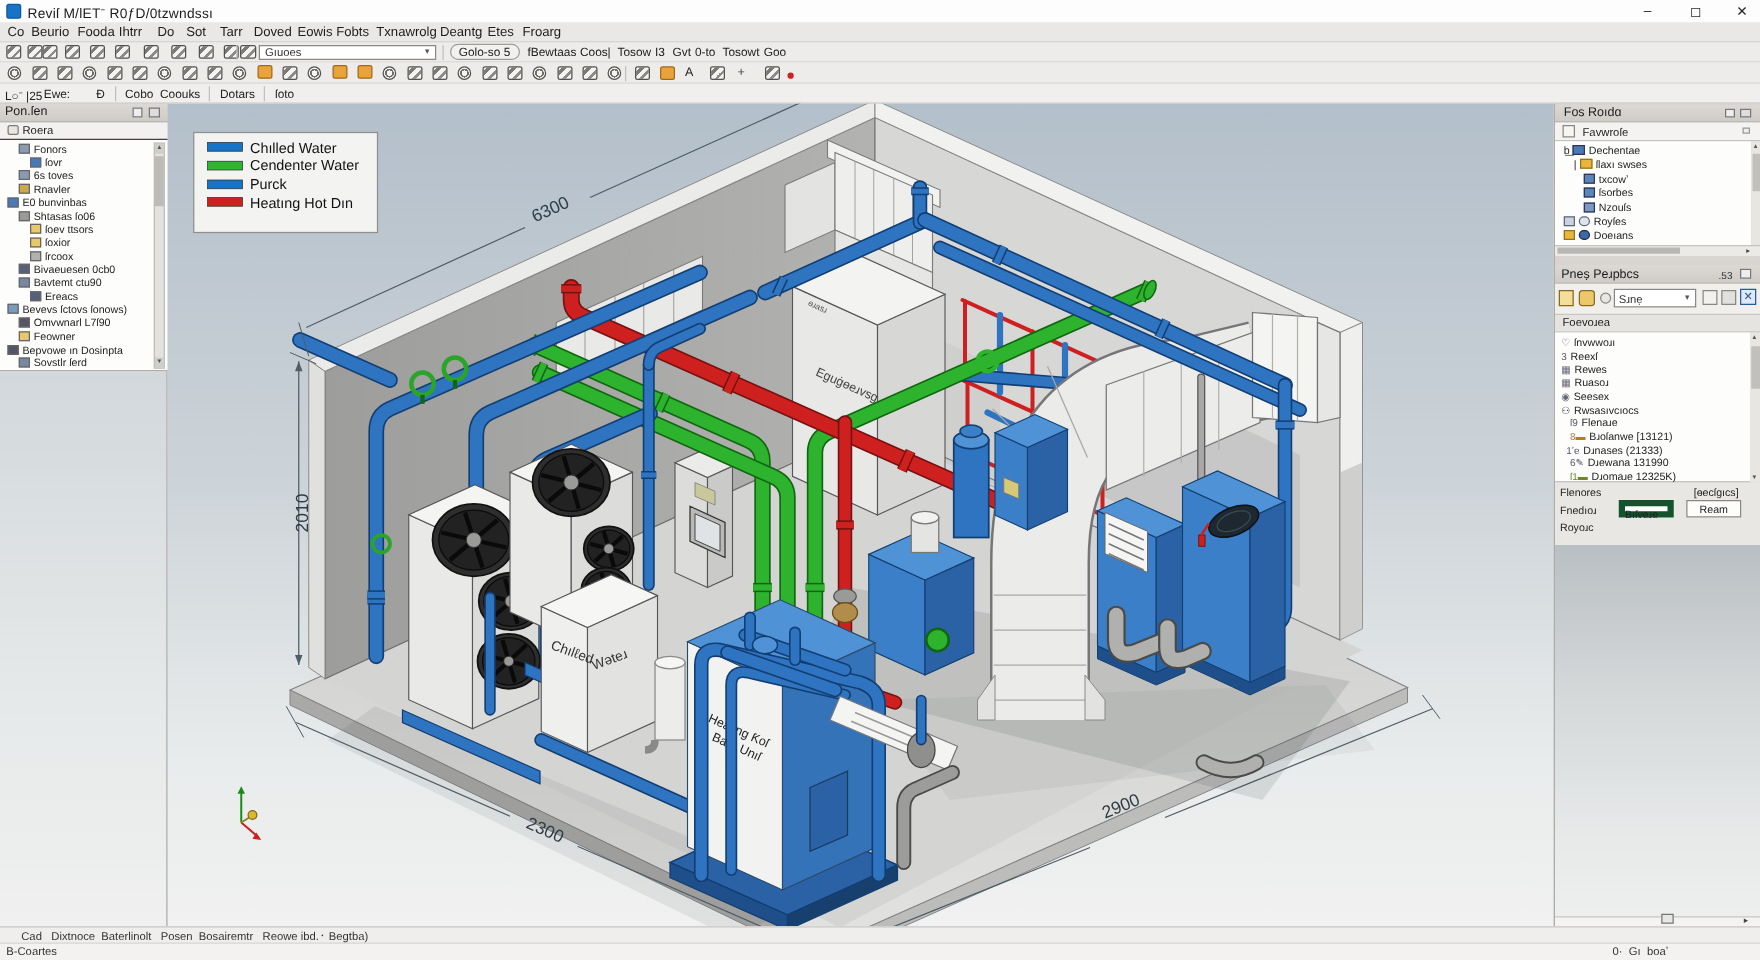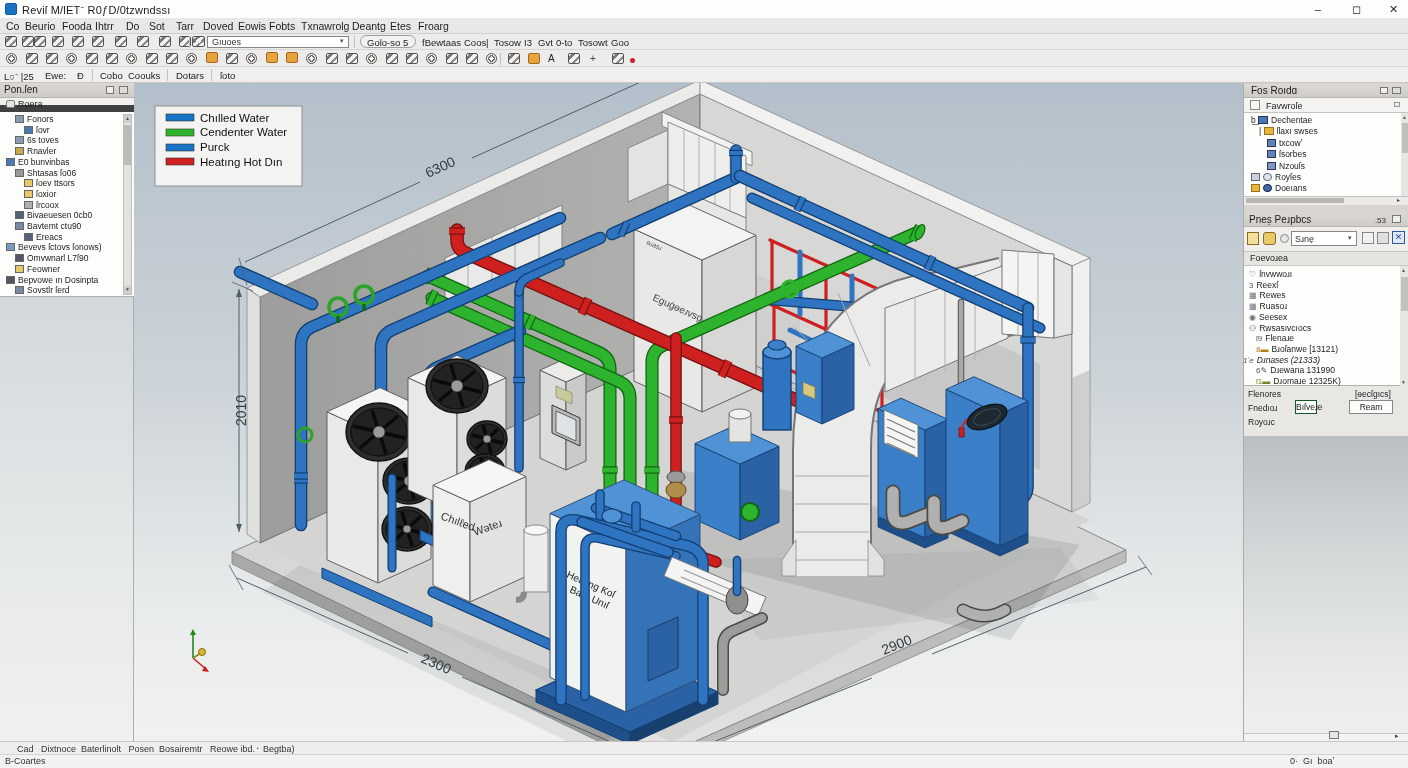--- a/index.html
+++ b/index.html
@@ -122,21 +122,21 @@
   <div style="position:absolute;left:548px;top:3px;font-size:10px;color:#222;">A</div>
   <div class="ticon" style="left:568px;top:3px;"></div>
   <div style="position:absolute;left:590px;top:3px;font-size:10px;color:#444;">+</div>
   <div class="ticon" style="left:612px;top:3px;"></div>
   <div style="position:absolute;left:630px;top:8px;width:5px;height:5px;border-radius:3px;background:#cc2222;"></div>
   </div>
 
   <div id="tb3" class="abs"></div>
   <div id="tb3items" class="abs" style="left:0;top:67px;width:1408px;height:16px;">
   <div style="position:absolute;left:4px;top:3px;font-size:9.5px;color:#222;">L○⁻ |25</div>
-  <div class="ttext" style="left:45px;">Ewe:</div>
+  <div class="ttext" style="left:35px;">Ewe:</div>
   <div class="ttext" style="left:77px;">Ð</div>
   <div class="tsep" style="left:92px;"></div>
   <div class="ttext" style="left:100px;">Cobo</div>
   <div class="ttext" style="left:128px;">Coouks</div>
   <div class="tsep" style="left:167px;"></div>
   <div class="ttext" style="left:176px;">Dotars</div>
   <div class="tsep" style="left:211px;"></div>
   <div class="ttext" style="left:220px;">ſoto</div>
   </div>
 
@@ -496,21 +496,21 @@
 <text x="200" y="151" font-size="11.5" fill="#111" font-family="Liberation Sans, sans-serif">Purck</text>
 <rect x="166" y="158" width="28" height="7" fill="#d01f1f" stroke="#333" stroke-width="0.6"></rect>
 <text x="200" y="166" font-size="11.5" fill="#111" font-family="Liberation Sans, sans-serif">Heatıng Hot Dın</text>
       </svg></div>
 
   <div id="leftpanel" class="abs" style="left:0;top:83px;width:134px;height:658px;">
   <div style="position:absolute;left:0;top:0;width:134px;height:658px;background:linear-gradient(#c2c9cf 0%,#d3d9dc 35%,#e7eaea 75%,#eff0ef 100%);border-right:1px solid #b0aeab;"></div>
   <div class="phead" style="position:absolute;left:0;top:0;width:134px;height:15px;padding:1px 0 0 4px;">Pon.ſen</div>
   <div style="position:absolute;right:20px;top:3px;width:8px;height:8px;border:1px solid #777;background:#eee;font-size:6px;"></div>
   <div style="position:absolute;right:6px;top:3px;width:9px;height:8px;border:1px solid #777;background:#ddd;"></div>
-  <div style="position:absolute;left:0;top:15px;width:134px;height:14px;background:#f2f1ef;border-bottom:7px solid #404040;font-size:9px;color:#222;padding:1px 0 0 6px;"><span class="tico" style="border-radius:2px;background:#e8e6e2;"></span>Roera</div>
+  <div style="position:absolute;left:0;top:15px;width:134px;height:14px;background:#f2f1ef;border-bottom:1px solid #404040;font-size:9px;color:#222;padding:1px 0 0 6px;"><span class="tico" style="border-radius:2px;background:#e8e6e2;"></span>Roera</div>
   <div style="position:absolute;left:0;top:29px;width:134px;height:185px;background:#fdfdfc;border-bottom:1px solid #b0aeab;"></div>
   <div class="tree-row" style="left:15px;top:31px;"><span class="tico" style="background:#8a9ab0;border-color:#666;"></span>Fonors</div>
   <div class="tree-row" style="left:24px;top:41.7px;"><span class="tico" style="background:#4a7ab5;border-color:#666;"></span>ſovr</div>
   <div class="tree-row" style="left:15px;top:52.400000000000006px;"><span class="tico" style="background:#8a9ab0;border-color:#666;"></span>6s toves</div>
   <div class="tree-row" style="left:15px;top:63.10000000000001px;"><span class="tico" style="background:#c9a94a;border-color:#666;"></span>Rnavler</div>
   <div class="tree-row" style="left:6px;top:73.80000000000001px;"><span class="tico" style="background:#4a7ab5;border-color:#666;"></span>E0 bunvinbas</div>
   <div class="tree-row" style="left:15px;top:84.50000000000001px;"><span class="tico" style="background:#9a9a98;border-color:#666;"></span>Shtasas ſo06</div>
   <div class="tree-row" style="left:24px;top:95.20000000000002px;"><span class="tico" style="background:#e8c96a;border-color:#666;"></span>ſoev ttsors</div>
   <div class="tree-row" style="left:24px;top:105.90000000000002px;"><span class="tico" style="background:#e8c96a;border-color:#666;"></span>ſoxior</div>
   <div class="tree-row" style="left:24px;top:116.60000000000002px;"><span class="tico" style="background:#b0b0ae;border-color:#666;"></span>ſrcoox</div>
@@ -568,33 +568,33 @@
   <div style="position:absolute;left:1px;top:169px;width:164px;height:14px;background:#e6e4e0;border-bottom:1px solid #c9c7c4;font-size:9px;color:#222;padding:1px 0 0 6px;">Foevoɹea</div>
   <div style="position:absolute;left:1px;top:183px;width:156px;height:120px;background:#fdfdfc;border-bottom:1px solid #b5b3b0;"></div>
   <div class="tree-row" style="left:6px;top:186px;font-size:8.5px;"><span style="color:#556;font-size:8px;margin-right:3px;">♡</span>ſnvwwoɹı</div>
   <div class="tree-row" style="left:6px;top:196.7px;font-size:8.5px;"><span style="color:#556;font-size:8px;margin-right:3px;">3</span>Reexſ</div>
   <div class="tree-row" style="left:6px;top:207.39999999999998px;font-size:8.5px;"><span style="color:#667;font-size:8px;margin-right:3px;">▦</span>Rewes</div>
   <div class="tree-row" style="left:6px;top:218.09999999999997px;font-size:8.5px;"><span style="color:#667;font-size:8px;margin-right:3px;">▦</span>Ruasoɹ</div>
   <div class="tree-row" style="left:6px;top:228.79999999999995px;font-size:8.5px;"><span style="color:#667;font-size:8px;margin-right:3px;">◉</span>Seesex</div>
   <div class="tree-row" style="left:6px;top:239.49999999999994px;font-size:8.5px;"><span style="color:#334;font-size:8px;margin-right:3px;">⚇</span>Rwsasıvcıocs</div>
   <div class="tree-row" style="left:13px;top:250.19999999999993px;font-size:8.5px;"><span style="color:#556;font-size:8px;margin-right:3px;">ſ9</span>Flenaɹe</div>
   <div class="tree-row" style="left:13px;top:260.8999999999999px;font-size:8.5px;"><span style="color:#b5801a;font-size:8px;margin-right:3px;">8▬</span>Bɹoſanwe [13121)</div>
-  <div class="tree-row" style="left:0;top:271.5999999999999px;font-size:8.5px;font-style:italic;"><span style="color:#556;font-size:8px;margin-right:3px;">1ʼe</span>Dɹnases (21333)</div>
+  <div class="tree-row" style="left:10px;top:271.5999999999999px;font-size:8.5px;"><span style="color:#556;font-size:8px;margin-right:3px;">1ʼe</span>Dɹnases (21333)</div>
   <div class="tree-row" style="left:13px;top:282.2999999999999px;font-size:8.5px;"><span style="color:#556;font-size:8px;margin-right:3px;">6✎</span>Dɹewana 131990</div>
   <div class="tree-row" style="left:13px;top:292.9999999999999px;font-size:8.5px;"><span style="color:#6a8a2a;font-size:8px;margin-right:3px;margin-top:32px;">ſ1▬</span>Dɹomaɹe 12325K)</div>
   <div style="position:absolute;left:157px;top:183px;width:9px;height:120px;background:#e8e6e3;"></div>
   <div style="position:absolute;left:158px;top:184px;width:7px;height:7px;font-size:5px;color:#555;">▲</div>
   <div style="position:absolute;left:158px;top:296px;width:7px;height:7px;font-size:5px;color:#555;">▼</div>
   <div style="position:absolute;left:158px;top:194px;width:7px;height:34px;background:#c2c0bd;"></div>
   <div style="position:absolute;left:1px;top:303px;width:164px;height:50px;background:#e9e7e4;"></div>
   <div style="position:absolute;left:5px;top:306px;font-size:8.5px;color:#222;">Flenores</div>
   <div style="position:absolute;left:68px;top:306px;font-size:8.5px;color:#222;margin-top:46px;">Lſnocıos</div>
   <div style="position:absolute;left:112px;top:306px;font-size:8.5px;color:#222;">[өecſgıcs]</div>
   <div style="position:absolute;left:5px;top:320px;font-size:8.5px;color:#222;">Fnedıoɹ</div>
-  <div style="position:absolute;left:52px;top:317px;width:22px;height:14px;background:#fdfdfc;border:1px solid #14532d;font-size:8.5px;color:#222;text-align:center;padding-top:1px;">Bıſveɹe</div>
+  <div style="position:absolute;left:52px;top:317px;width:44px;height:14px;background:#fdfdfc;border:5px solid #14532d;font-size:8.5px;color:#222;padding-top:1px;">Bıſveɹe</div>
   <div style="position:absolute;left:106px;top:317px;width:44px;height:14px;background:#fdfdfc;border:1px solid #8a8886;font-size:8.5px;color:#222;text-align:center;padding-top:1px;">Ream</div>
   <div style="position:absolute;left:5px;top:334px;font-size:8.5px;color:#222;">Royoɹc</div>
   <div style="position:absolute;left:1px;top:353px;width:164px;height:297px;background:linear-gradient(#babfc3 0%,#d4d8d9 40%,#e8eaea 80%,#edefee 100%);"></div>
   <div style="position:absolute;left:1px;top:650px;width:164px;height:8px;background:#f4f3f1;border-top:1px solid #c9c7c4;"></div>
   <div style="position:absolute;left:86px;top:648px;width:10px;height:8px;border:1px solid #777;background:#e8e6e2;"></div>
   <div style="position:absolute;left:152px;top:649px;font-size:7px;color:#444;">▸</div>
   </div>
 
   <div id="status1" class="abs"></div>
   <div id="status2" class="abs"></div>

